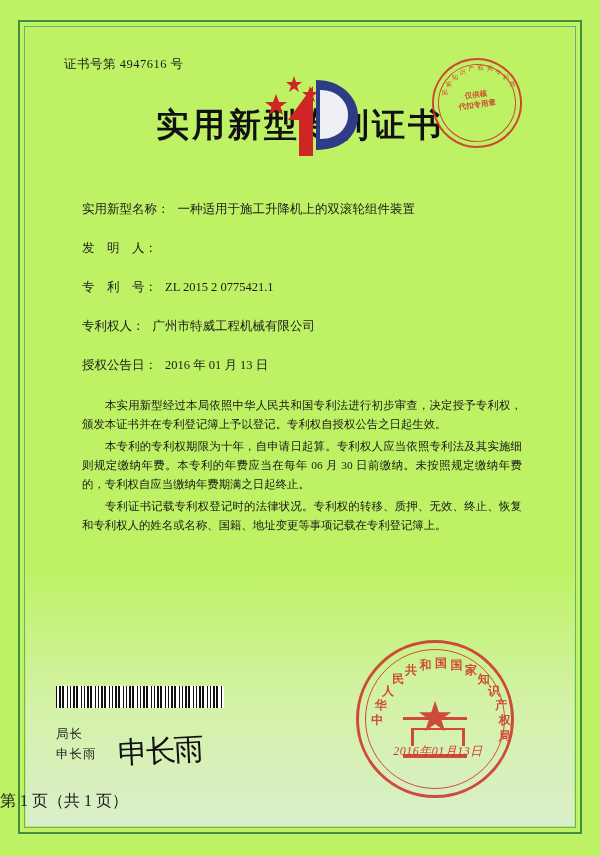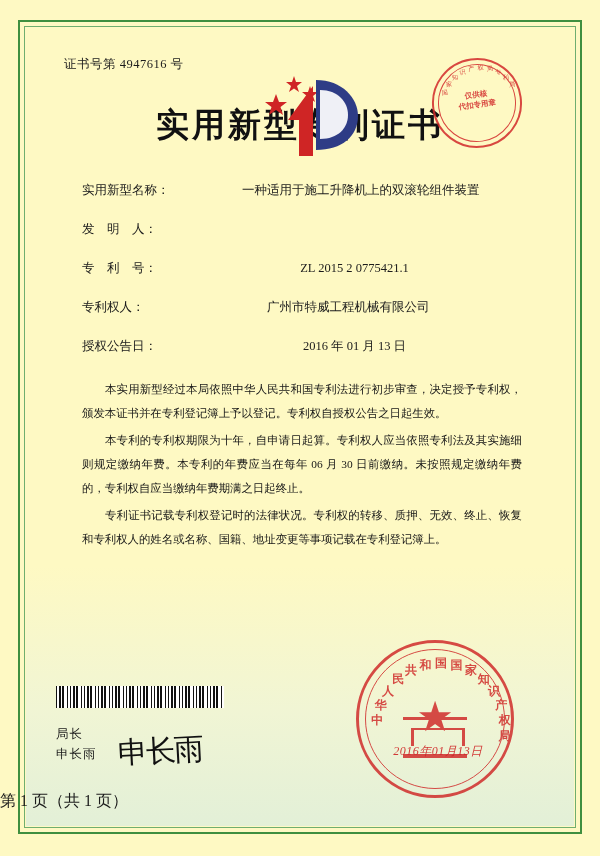--- a/index.html
+++ b/index.html
@@ -11,21 +11,21 @@
     width: 600px;
     height: 856px;
     overflow: hidden;
     font-family: "Liberation Serif", serif;
   }
 
   #certificate {
     position: relative;
     width: 600px;
     height: 856px;
-    background: #fef9c3;
+    background: #bef264;
     box-sizing: border-box;
   }
 
   
   .frame-outer {
     position: absolute;
     left: 18px;
     top: 20px;
     right: 18px;
     bottom: 22px;
@@ -129,23 +129,22 @@
     text-align: center;
     font-size: 33px;
     font-weight: bold;
     letter-spacing: 3px;
     color: #111111;
     font-family: "DejaVu Sans", "Liberation Sans", sans-serif;
   }
 
   
   .fields {
-    margin-top: 34px;
+    margin-top: 53px;
     padding-left: 26px;
-    text-align: center;
   }
   .field-row {
     display: flex;
     align-items: baseline;
     margin-bottom: 22px;
     font-size: 12.5px;
     color: #1b1b1b;
   }
   .field-label {
     white-space: pre;
@@ -154,21 +153,21 @@
   .field-value {
     margin-left: 8px;
     flex: 1 1 auto;
   }
 
   
   .body-text {
     margin-top: 16px;
     padding: 0 22px 0 26px;
     font-size: 11.4px;
-    line-height: 24px;
+    line-height: 19px;
     color: #161616;
     text-align: justify;
   }
   .body-text p {
     margin: 0 0 3px 0;
     text-indent: 23px;
   }
 
   
   .barcode {

